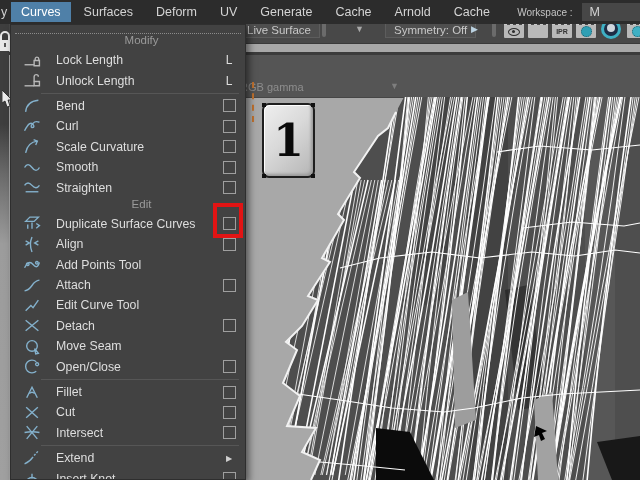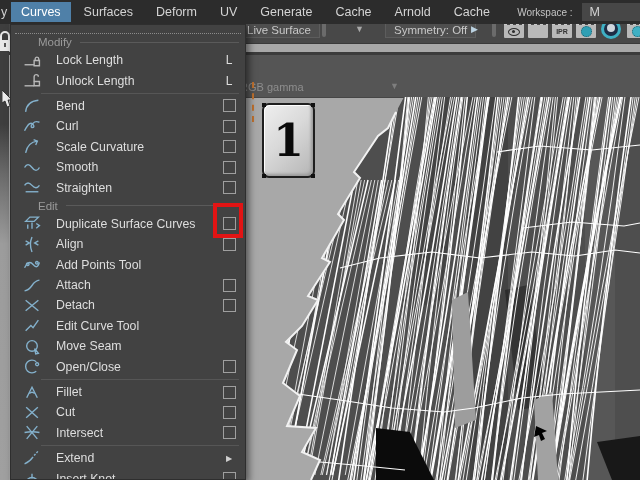--- a/index.html
+++ b/index.html
@@ -53,21 +53,21 @@
       background:linear-gradient(135deg,#efefef 0%,#d9d9d9 45%,#b5b5b5 100%);
       box-shadow:inset 1px 1px 0 #fff, inset -2px -2px 3px #9a9a9a;
       display:flex;align-items:center;justify-content:center;
       font-family:"DejaVu Serif",serif;font-weight:bold;font-size:44px;color:#0a0a0a;}
   .notch{position:absolute;width:4px;height:4px;background:#111;}
   
   #menu{position:absolute;left:10px;top:24px;width:236px;height:456px;background:#424242;
         border:1px solid #2e2e2e;box-sizing:border-box;box-shadow:3px 3px 7px rgba(0,0,0,.5);
         z-index:20;overflow:hidden;}
   .tearoff{height:7px;margin:1px 4px 0 4px;border-bottom:1px dotted #8b8b8b;}
-  .m-header{height:16px;display:flex;align-items:center;padding-left:27px;color:#9a9a9a;font-size:11.5px;}
+  .m-header{height:16px;display:flex;align-items:center;padding-left:27px;color:#9a9a9a;font-size:11.5px;flex-direction:column;}
   .m-header i{flex:1;height:1px;background:#5a5a5a;margin:0 6px 0 8px;}
   .m-sep{height:5px;position:relative;}
   .m-sep i{position:absolute;left:30px;right:6px;top:2px;height:1px;background:#565656;display:block;}
   .m-item{height:20.4px;display:flex;align-items:center;padding:0 9px 0 12px;cursor:default;}
   .m-item.hl{position:relative;}
   .m-icon{width:18px;height:17px;margin-right:15px;flex:0 0 18px;}
   .m-label{color:#dedede;font-size:12.3px;white-space:nowrap;}
   .m-spacer{flex:1;}
   .m-slot{width:14px;display:flex;align-items:center;justify-content:center;}
   .m-check{width:13px;height:13px;border:1px solid #9f9f9f;box-sizing:border-box;}
@@ -468,36 +468,36 @@
             <path d="M1 13 Q5 12.5 8 8 Q11 3.5 15 3" fill="none" stroke="#84b1cc" stroke-width="1.3"></path>
           </svg>
           <span class="m-label">Attach</span>
           <span class="m-spacer"></span>
           <span class="m-slot">
             <span class="m-check"></span>
           </span>
         </div>
         <div class="m-item">
           <svg viewBox="0 0 16 16" class="m-icon">
+            <path d="M2 13 L7 8 L9 10 L14 3" fill="none" stroke="#84b1cc" stroke-width="1.3"></path>
+          </svg>
+          <span class="m-label">Edit Curve Tool</span>
+          <span class="m-spacer"></span>
+          <span class="m-slot"></span>
+        </div>
+        <div class="m-item">
+          <svg viewBox="0 0 16 16" class="m-icon">
             <path d="M2 3 Q8 8 14 13" fill="none" stroke="#84b1cc" stroke-width="1.3"></path>
             <path d="M2 13 Q8 8 14 3" fill="none" stroke="#84b1cc" stroke-width="1.3"></path>
           </svg>
           <span class="m-label">Detach</span>
           <span class="m-spacer"></span>
           <span class="m-slot">
             <span class="m-check"></span>
           </span>
-        </div>
-        <div class="m-item">
-          <svg viewBox="0 0 16 16" class="m-icon">
-            <path d="M2 13 L7 8 L9 10 L14 3" fill="none" stroke="#84b1cc" stroke-width="1.3"></path>
-          </svg>
-          <span class="m-label">Edit Curve Tool</span>
-          <span class="m-spacer"></span>
-          <span class="m-slot"></span>
         </div>
         <div class="m-item">
           <svg viewBox="0 0 16 16" class="m-icon">
             <path d="M3 7.5 a5 5 0 1 0 10 0 a5 5 0 1 0 -10 0" fill="none" stroke="#84b1cc" stroke-width="1.3"></path>
             <path d="M10.5 10 l3.5 4.5 -2.5 .5 z" fill="none" stroke="#84b1cc" stroke-width="1.3"></path>
           </svg>
           <span class="m-label">Move Seam</span>
           <span class="m-spacer"></span>
           <span class="m-slot"></span>
         </div>

